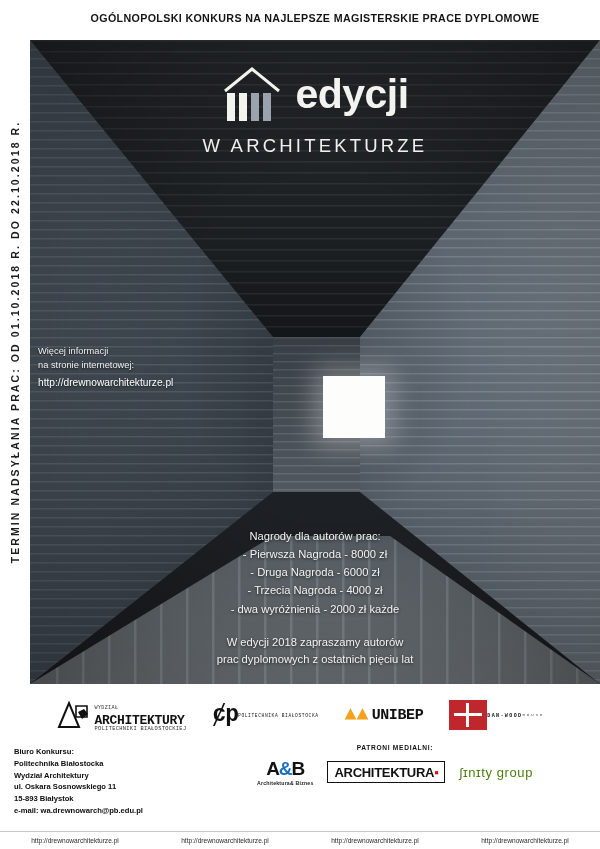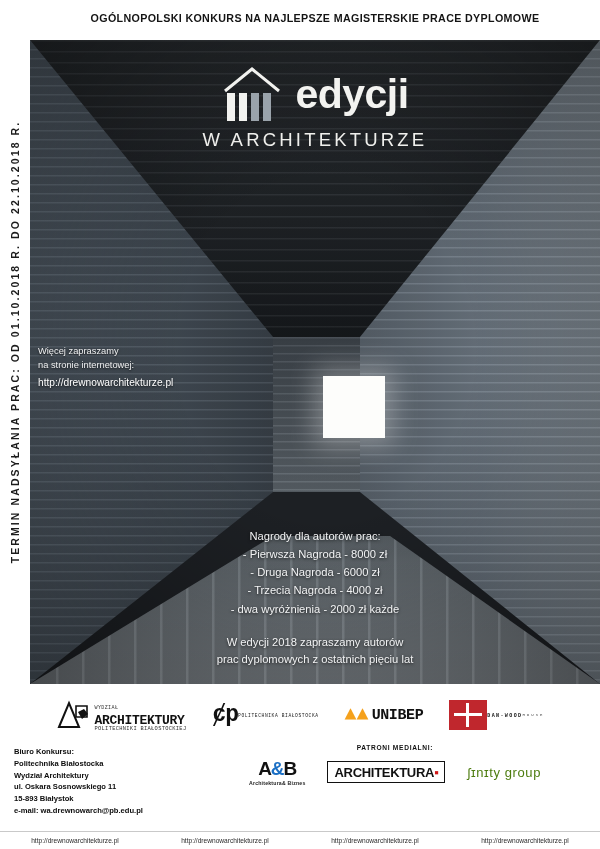--- a/index.html
+++ b/index.html
@@ -149,21 +149,21 @@
   .logo-row { display: flex; align-items: center; gap: 12px; }
   .logo-mark { width: 62px; height: 58px; }
   .logo-word {
     font-size: 41px;
     font-weight: bold;
     letter-spacing: -0.5px;
     line-height: 1;
     color: #f3f3f0;
   }
   .logo-sub {
-    margin-top: 6px;
+    margin-top: 12px;
     font-size: 18.5px;
     letter-spacing: 3.2px;
     color: #efefec;
     font-weight: normal;
   }
 
   
   .info-block {
     position: absolute;
     left: 8px; top: 305px;
@@ -261,21 +261,21 @@
     letter-spacing: 0.7px;
     color: #111;
   }
   .media-row {
     position: absolute;
     left: 210px; top: 22px;
     width: 370px;
     display: flex;
     align-items: center;
     justify-content: center;
-    gap: 22px;
+    gap: 14px;
   }
   .m-ab { text-align: center; }
   .m-ab .big { font-size: 19px; font-weight: bold; color: #111; letter-spacing: -1px; }
   .m-ab .big .amp { color: #1b6fc4; }
   .m-ab .small { font-size: 5.2px; font-weight: bold; color: #222; letter-spacing: 0.2px; }
   .m-arch {
     border: 1.6px solid #111;
     padding: 3px 6px 2px 6px;
     font-size: 13px;
     font-weight: bold;
@@ -333,21 +333,21 @@
           <rect x="30" y="28" width="8" height="28" fill="#9aa3ab"></rect>
           <rect x="42" y="28" width="8" height="28" fill="#9aa3ab"></rect>
         </svg>
       </span>
       <span class="logo-word">edycji</span>
     </div>
     <div class="logo-sub">W ARCHITEKTURZE</div>
   </div>
 
   <div class="info-block">
-    <div>Więcej zapraszamy</div>
+    <div>Więcej informacji</div>
     <div>na stronie internetowej:</div>
     <div class="info-url">http://drewnowarchitekturze.pl</div>
   </div>
 
   <div class="prizes">
     <div>Nagrody dla autorów prac:</div>
     <div>- Pierwsza Nagroda - 8000 zł</div>
     <div>- Druga Nagroda - 6000 zł</div>
     <div>- Trzecia Nagroda -  4000 zł</div>
     <div>- dwa wyróżnienia - 2000 zł każde</div>

